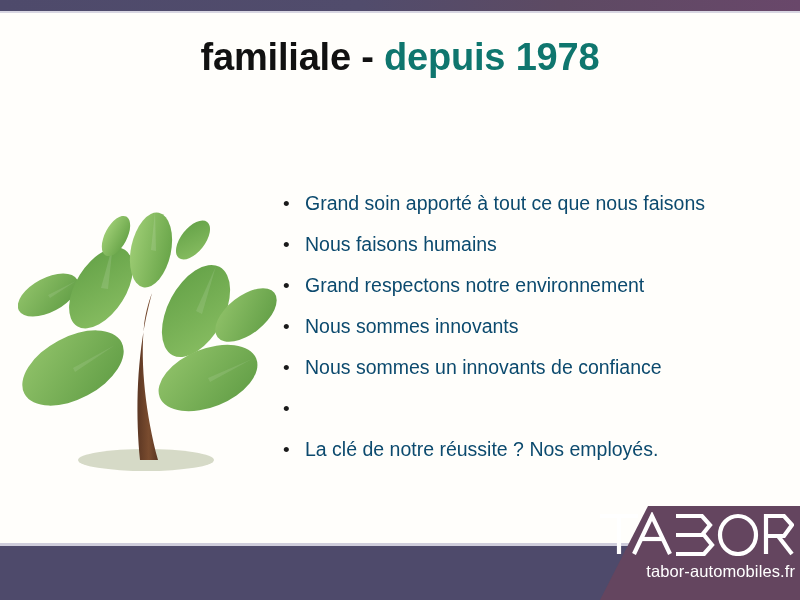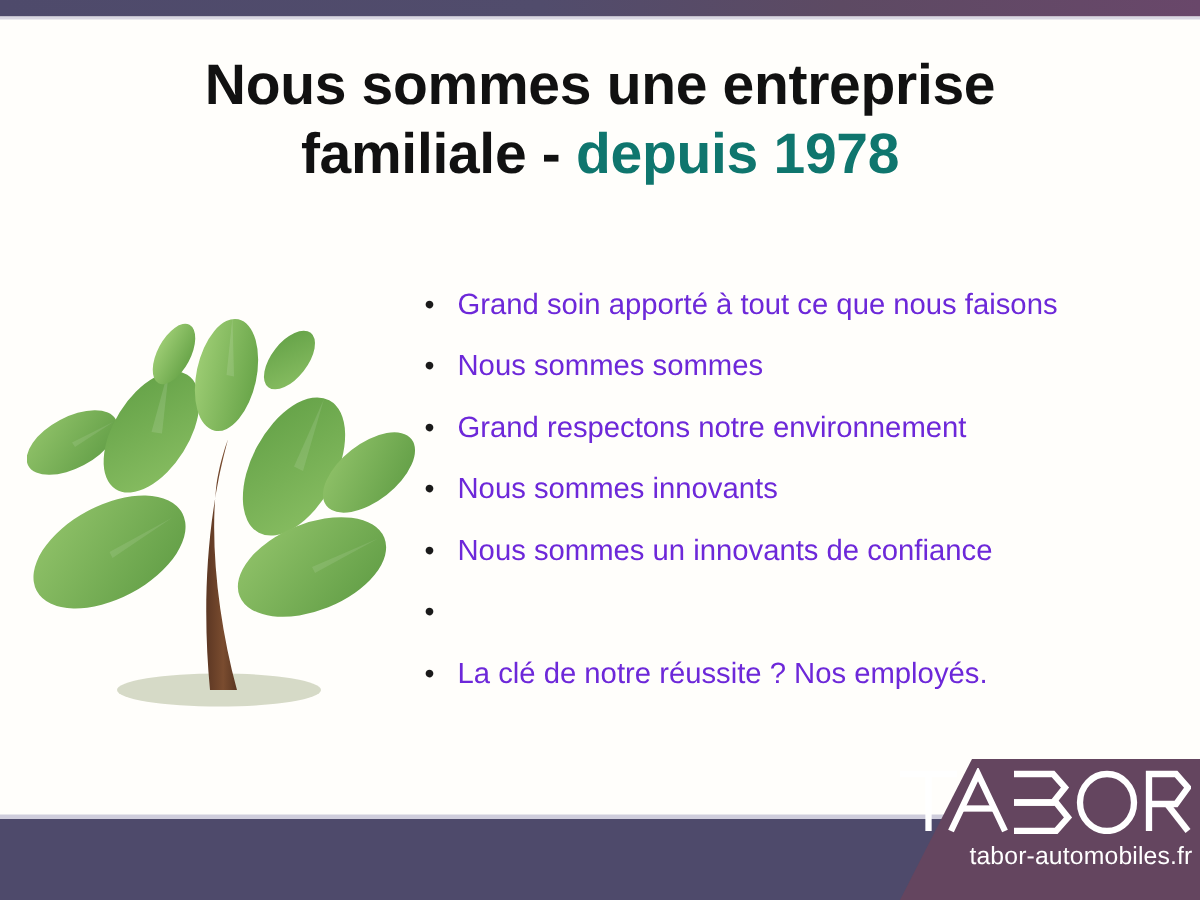--- a/index.html
+++ b/index.html
@@ -93,21 +93,21 @@
     width: 22px;
     flex: 0 0 22px;
     font-size: 19px;
     line-height: 27px;
     color: #1a1a1a;
     text-align: left;
   }
   .bullet-text {
     font-size: 19.5px;
     line-height: 27px;
-    color: #6d28d9;
+    color: #0c4a6e;
     white-space: nowrap;
   }
 
   
   .tree {
     position: absolute;
     left: 18px; top: 188px;
     width: 265px;
     height: 305px;
   }
@@ -133,21 +133,20 @@
 </style>
 </head>
 <body>
 
 <div id="slide">
 
   <div class="top-band"></div>
   <div class="top-band-hairline"></div>
 
   <div class="title-block">
-    <div class="title-line">Nous sommes une entreprise</div>
     <div class="title-line"><span>familiale - </span><span class="title-accent">depuis 1978</span></div>
   </div>
 
   <div class="tree">
     <svg viewBox="0 0 265 305" width="265" height="305" xmlns="http://www.w3.org/2000/svg">
       <defs>
         <linearGradient id="lfA" x1="0" y1="0" x2="1" y2="1">
           <stop offset="0%" stop-color="#93c46b"></stop>
             <stop offset="100%" stop-color="#5f9c44"></stop>
         </linearGradient>
@@ -199,21 +198,21 @@
     </svg>
   </div>
 
   <div class="bullets">
     <div class="bullet-row">
       <span class="bullet-dot">•</span>
       <span class="bullet-text">Grand soin apporté à tout ce que nous faisons</span>
     </div>
     <div class="bullet-row">
       <span class="bullet-dot">•</span>
-      <span class="bullet-text">Nous sommes sommes</span>
+      <span class="bullet-text">Nous faisons humains</span>
     </div>
     <div class="bullet-row">
       <span class="bullet-dot">•</span>
       <span class="bullet-text">Grand respectons notre environnement</span>
     </div>
     <div class="bullet-row">
       <span class="bullet-dot">•</span>
       <span class="bullet-text">Nous sommes innovants</span>
     </div>
     <div class="bullet-row">

